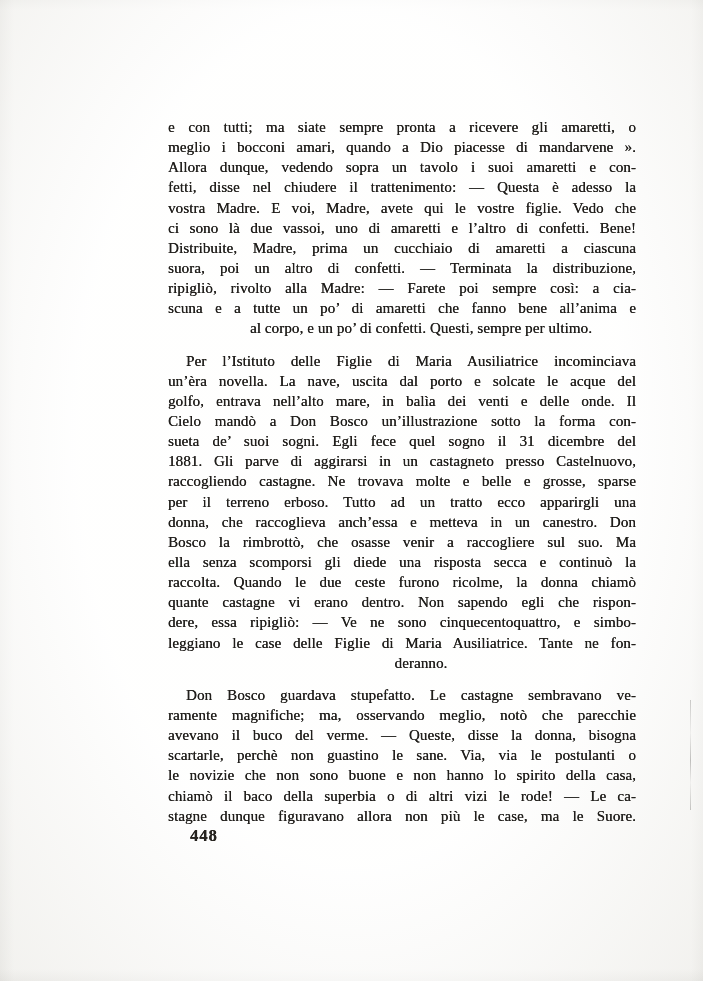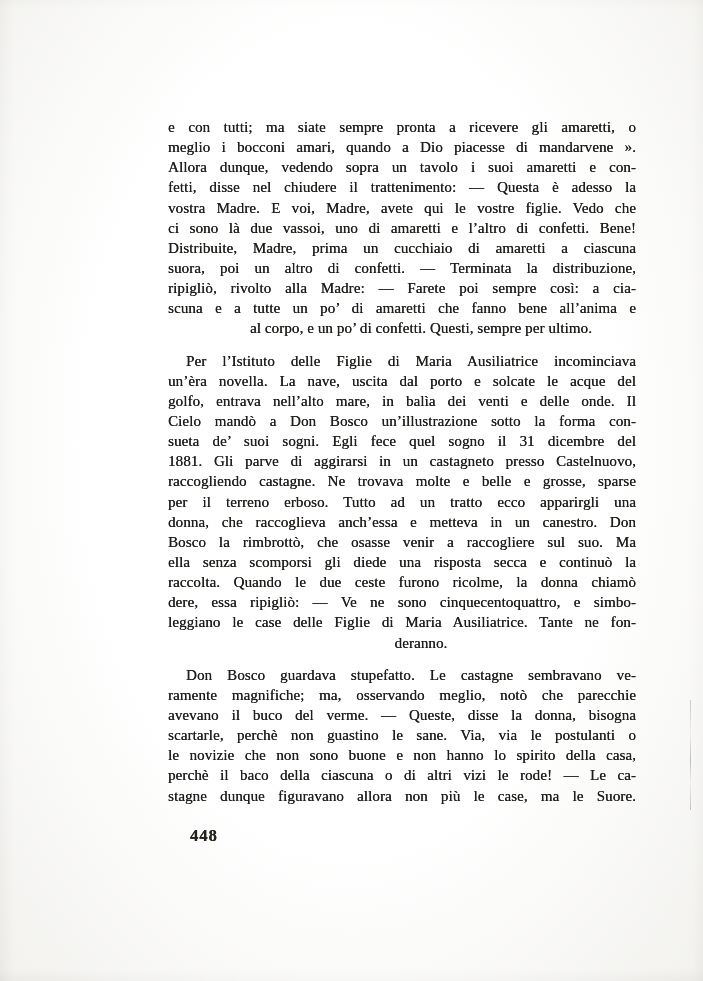--- a/index.html
+++ b/index.html
@@ -111,28 +111,29 @@
       <div class="line">golfo, entrava nell’alto mare, in balìa dei venti e delle onde. Il</div>
       <div class="line">Cielo mandò a Don Bosco un’illustrazione sotto la forma con-</div>
       <div class="line">sueta de’ suoi sogni. Egli fece quel sogno il 31 dicembre del</div>
       <div class="line">1881. Gli parve di aggirarsi in un castagneto presso Castelnuovo,</div>
       <div class="line">raccogliendo castagne. Ne trovava molte e belle e grosse, sparse</div>
       <div class="line">per il terreno erboso. Tutto ad un tratto ecco apparirgli una</div>
       <div class="line">donna, che raccoglieva anch’essa e metteva in un canestro. Don</div>
       <div class="line">Bosco la rimbrottò, che osasse venir a raccogliere sul suo. Ma</div>
       <div class="line">ella senza scomporsi gli diede una risposta secca e continuò la</div>
       <div class="line">raccolta. Quando le due ceste furono ricolme, la donna chiamò</div>
+      <div class="line">quante castagne vi erano dentro. Non sapendo egli che rispon-</div>
       <div class="line">dere, essa ripigliò: — Ve ne sono cinquecentoquattro, e simbo-</div>
       <div class="line">leggiano le case delle Figlie di Maria Ausiliatrice. Tante ne fon-</div>
       <div class="line last">deranno.</div>
       <div class="line indent">Don Bosco guardava stupefatto. Le castagne sembravano ve-</div>
       <div class="line">ramente magnifiche; ma, osservando meglio, notò che parecchie</div>
       <div class="line">avevano il buco del verme. — Queste, disse la donna, bisogna</div>
       <div class="line">scartarle, perchè non guastino le sane. Via, via le postulanti o</div>
       <div class="line">le novizie che non sono buone e non hanno lo spirito della casa,</div>
-      <div class="line">perchè il baco della ciascuna o di altri vizi le rode! — Le ca-</div>
+      <div class="line">chiamò il baco della superbia o di altri vizi le rode! — Le ca-</div>
       <div class="line">stagne dunque figuravano allora non più le case, ma le Suore.</div>
     </div>
 
   <div class="page-number">448</div>
 
   <div class="scan-artifact"></div>
 </div>
 
 </body></html>

